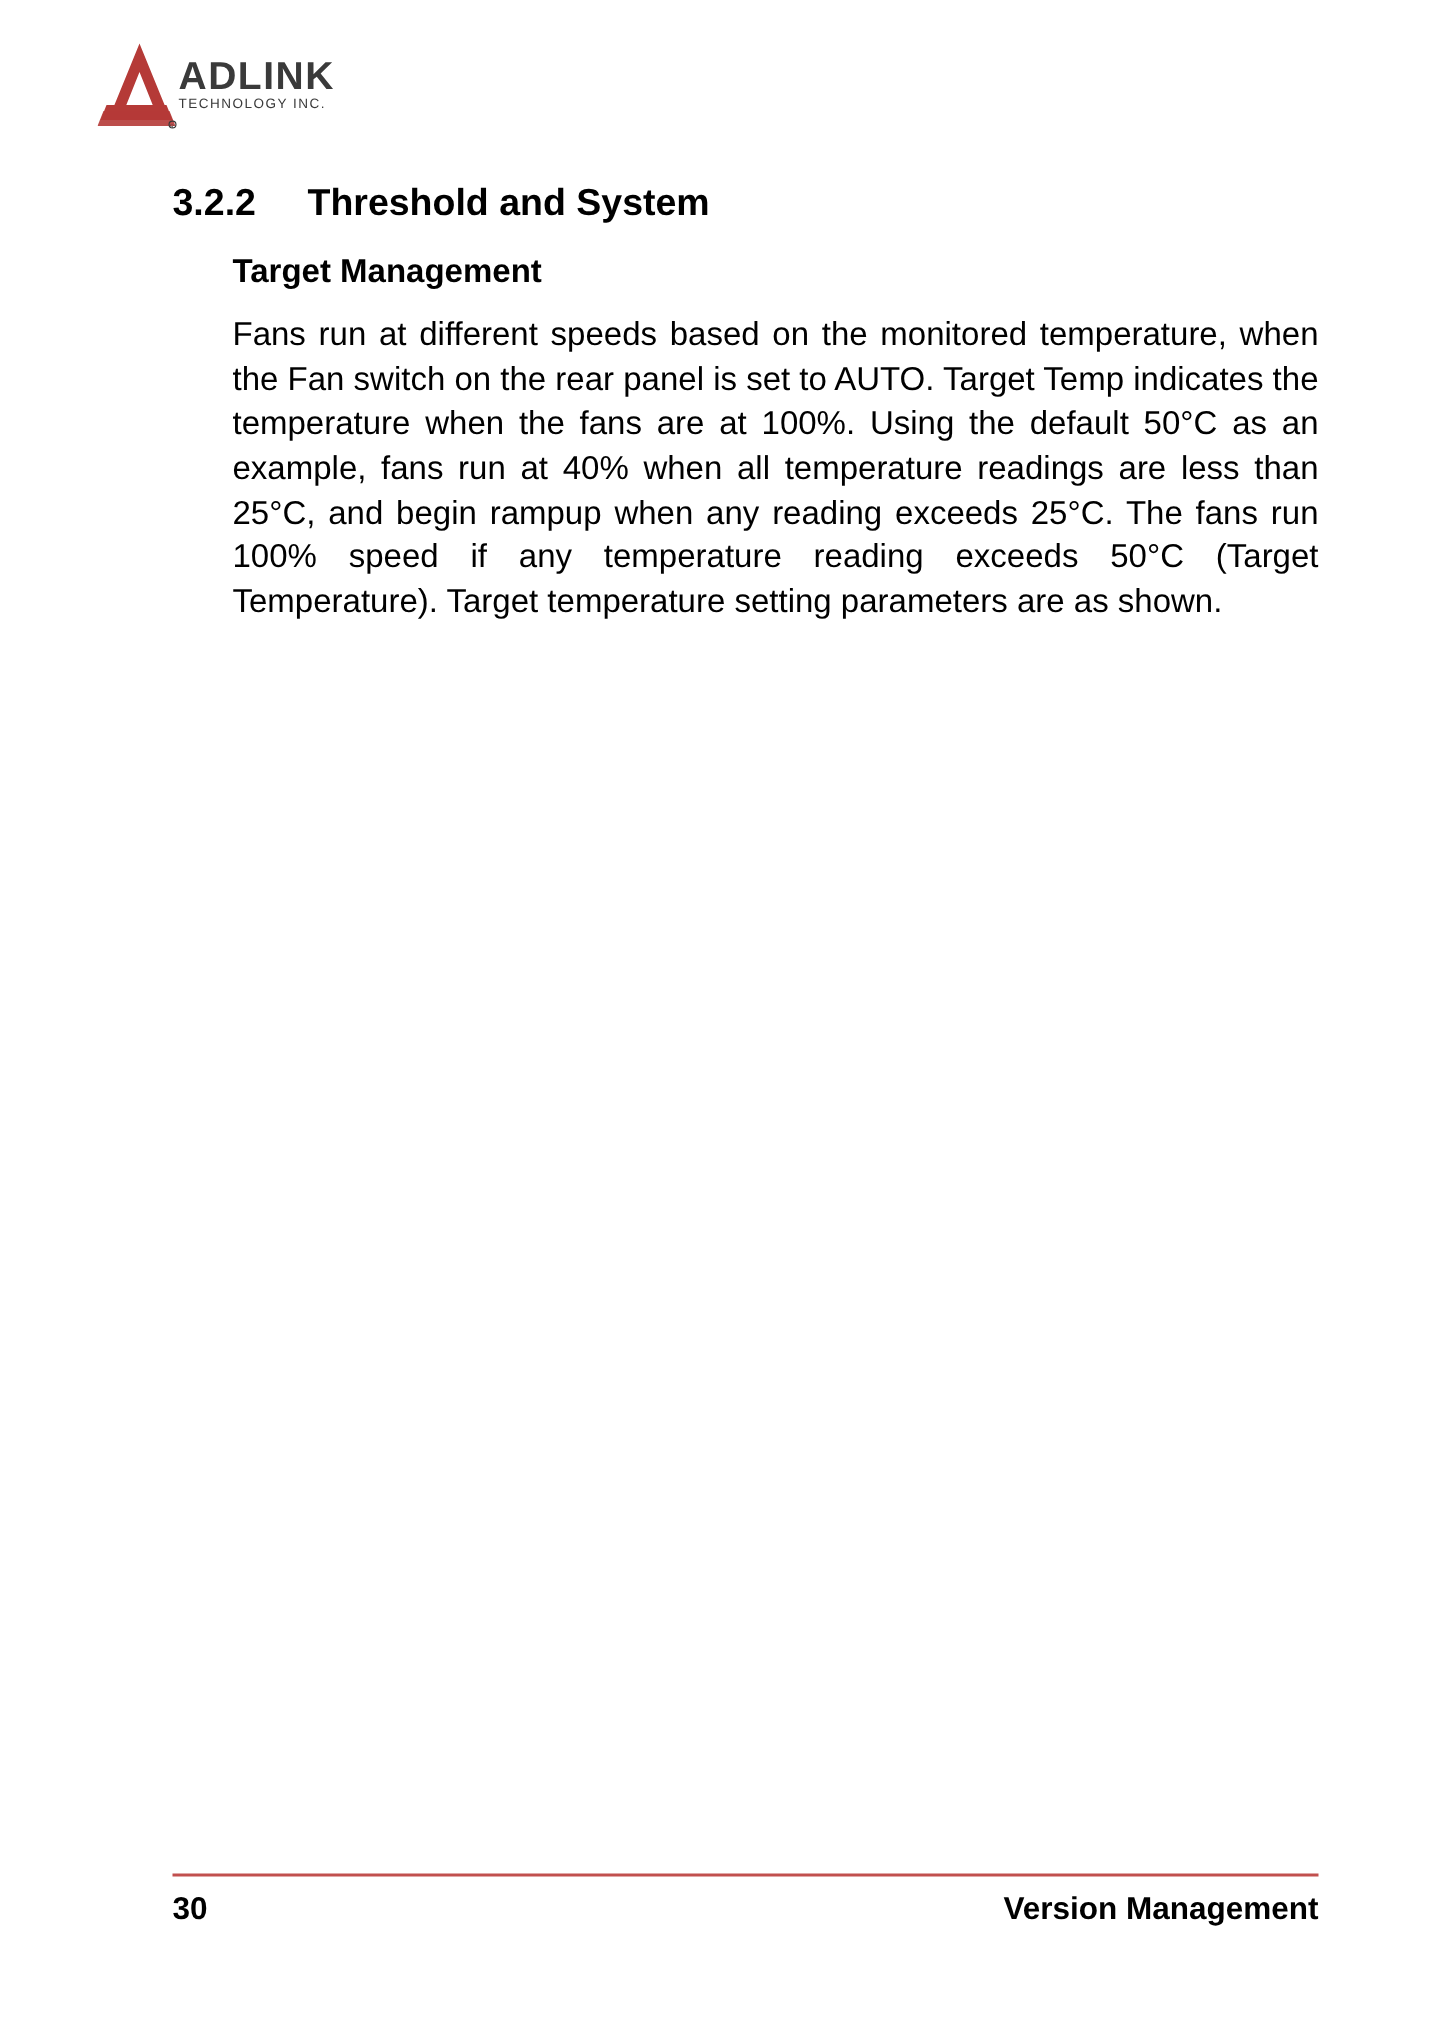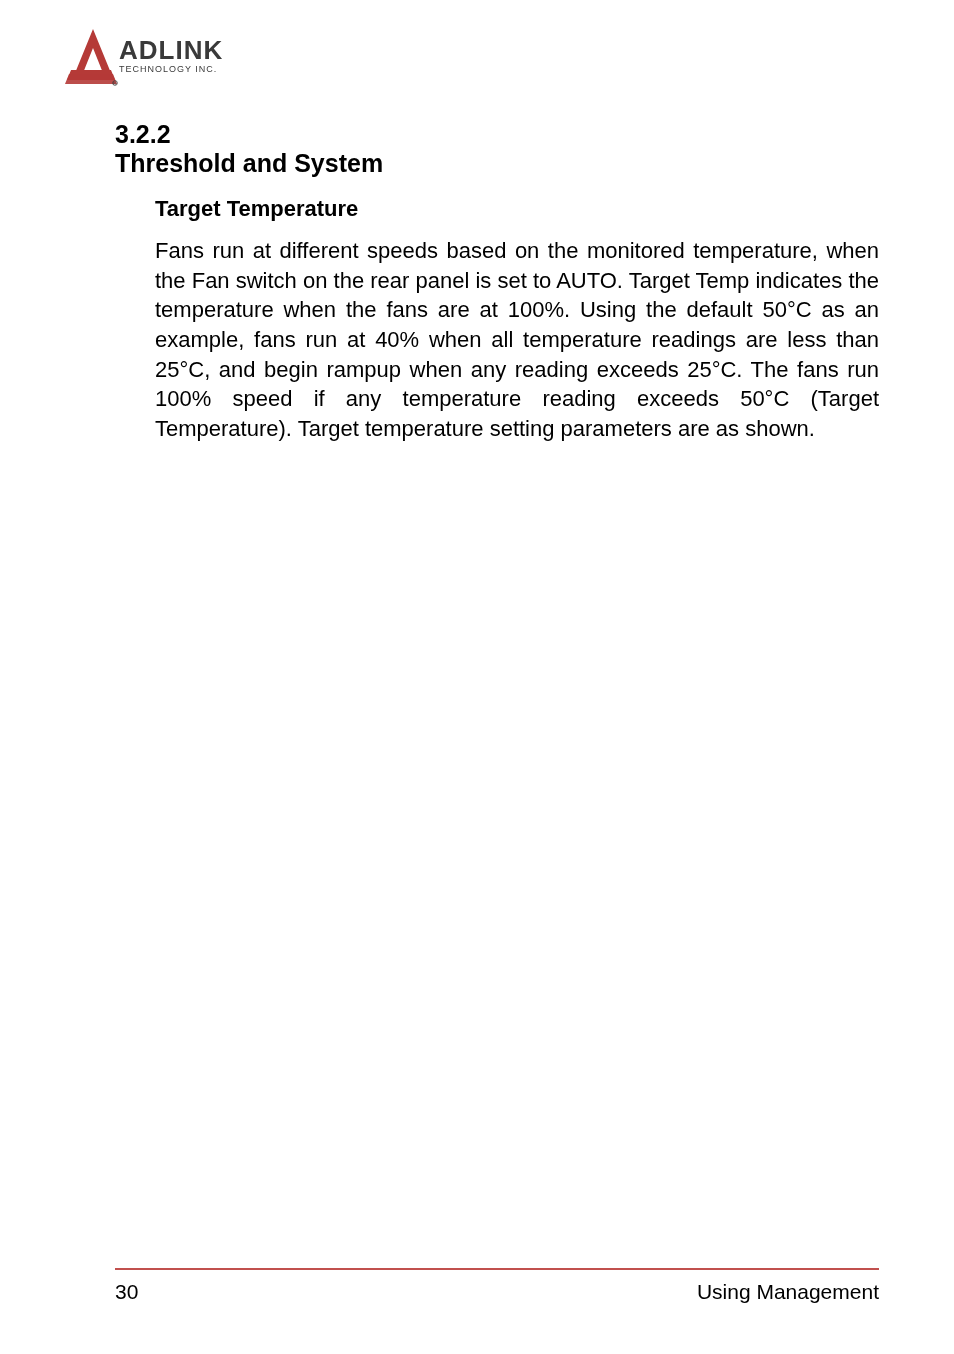--- a/index.html
+++ b/index.html
@@ -38,21 +38,20 @@
     }
     .sub-text {
       font-size: 22px;
       margin-left: 40px;
       margin-bottom: 38px;
       line-height: 1.35;
     }
     .section-row {
       display: flex;
       margin-bottom: 18px;
-      flex-direction: column;
     }
     .section-number {
       font-weight: bold;
       font-size: 25px;
       min-width: 90px;
     }
     .section-title {
       font-weight: bold;
       font-size: 25px;
     }
@@ -71,21 +70,22 @@
     .sub-body-2 {
       font-size: 22px;
       margin-left: 40px;
       text-align: justify;
       line-height: 1.35;
     }
     .footer {
       position: absolute;
       left: 95px;
       right: 95px;
-      bottom: 50px;
+      bottom: 69px;
+      font-weight: bold;
     }
     .footer-line {
       height: 2px;
       background: #c1504e;
       margin-bottom: 10px;
     }
     .footer-row {
       display: flex;
       justify-content: space-between;
       font-size: 21px;
@@ -113,24 +113,24 @@
       <text x="48.3" y="59.2" font-size="3.5" fill="#3a3a3a">R</text>
     </svg>
   </div>
 
 
   <div class="section-row">
     <div class="section-number">3.2.2</div>
     <div class="section-title">Threshold and System</div>
   </div>
 
-  <div class="sub-heading-2">Target Temperature</div>
+  <div class="sub-heading-2">Target Management</div>
   <div class="sub-body-2">Fans run at different speeds based on the monitored temperature, when the Fan switch on the rear panel is set to AUTO. Target Temp indicates the temperature when the fans are at 100%. Using the default 50°C as an example, fans run at 40% when all temperature readings are less than 25°C, and begin rampup when any reading exceeds 25°C. The fans run 100% speed if any temperature reading exceeds 50°C (Target Temperature). Target temperature setting parameters are as shown.</div>
 
   <div class="footer">
     <div class="footer-line"></div>
     <div class="footer-row">
       <span>30</span>
-      <span>Using Management</span>
+      <span>Version Management</span>
     </div>
   </div>
 
 </div>
 
 </body></html>

